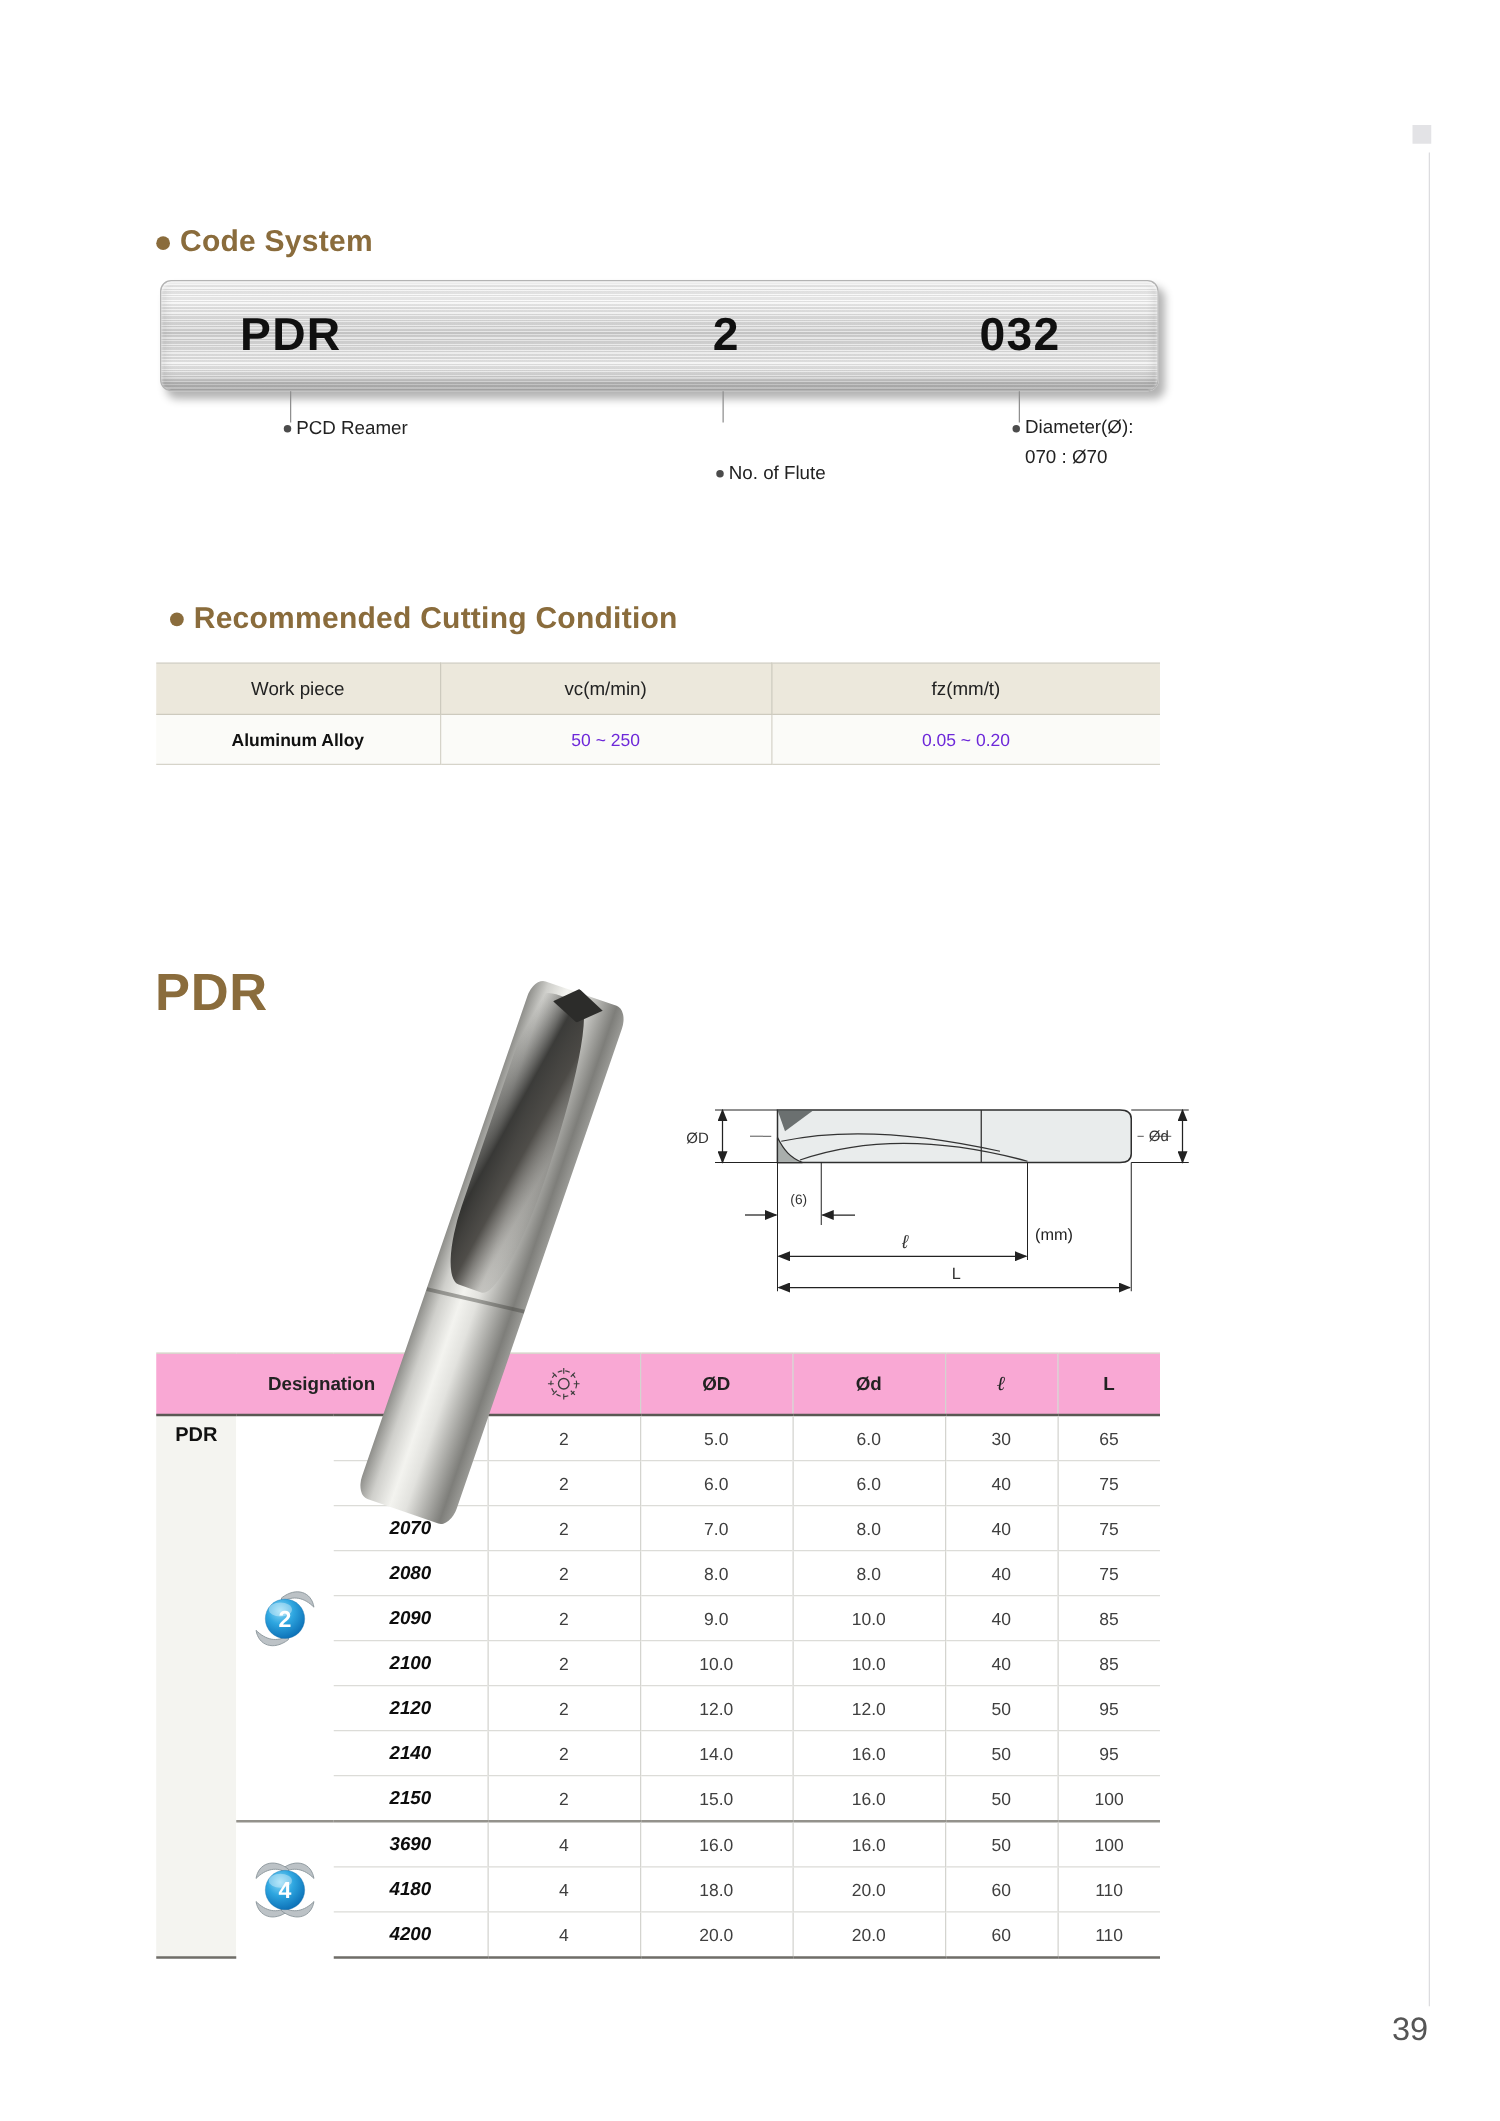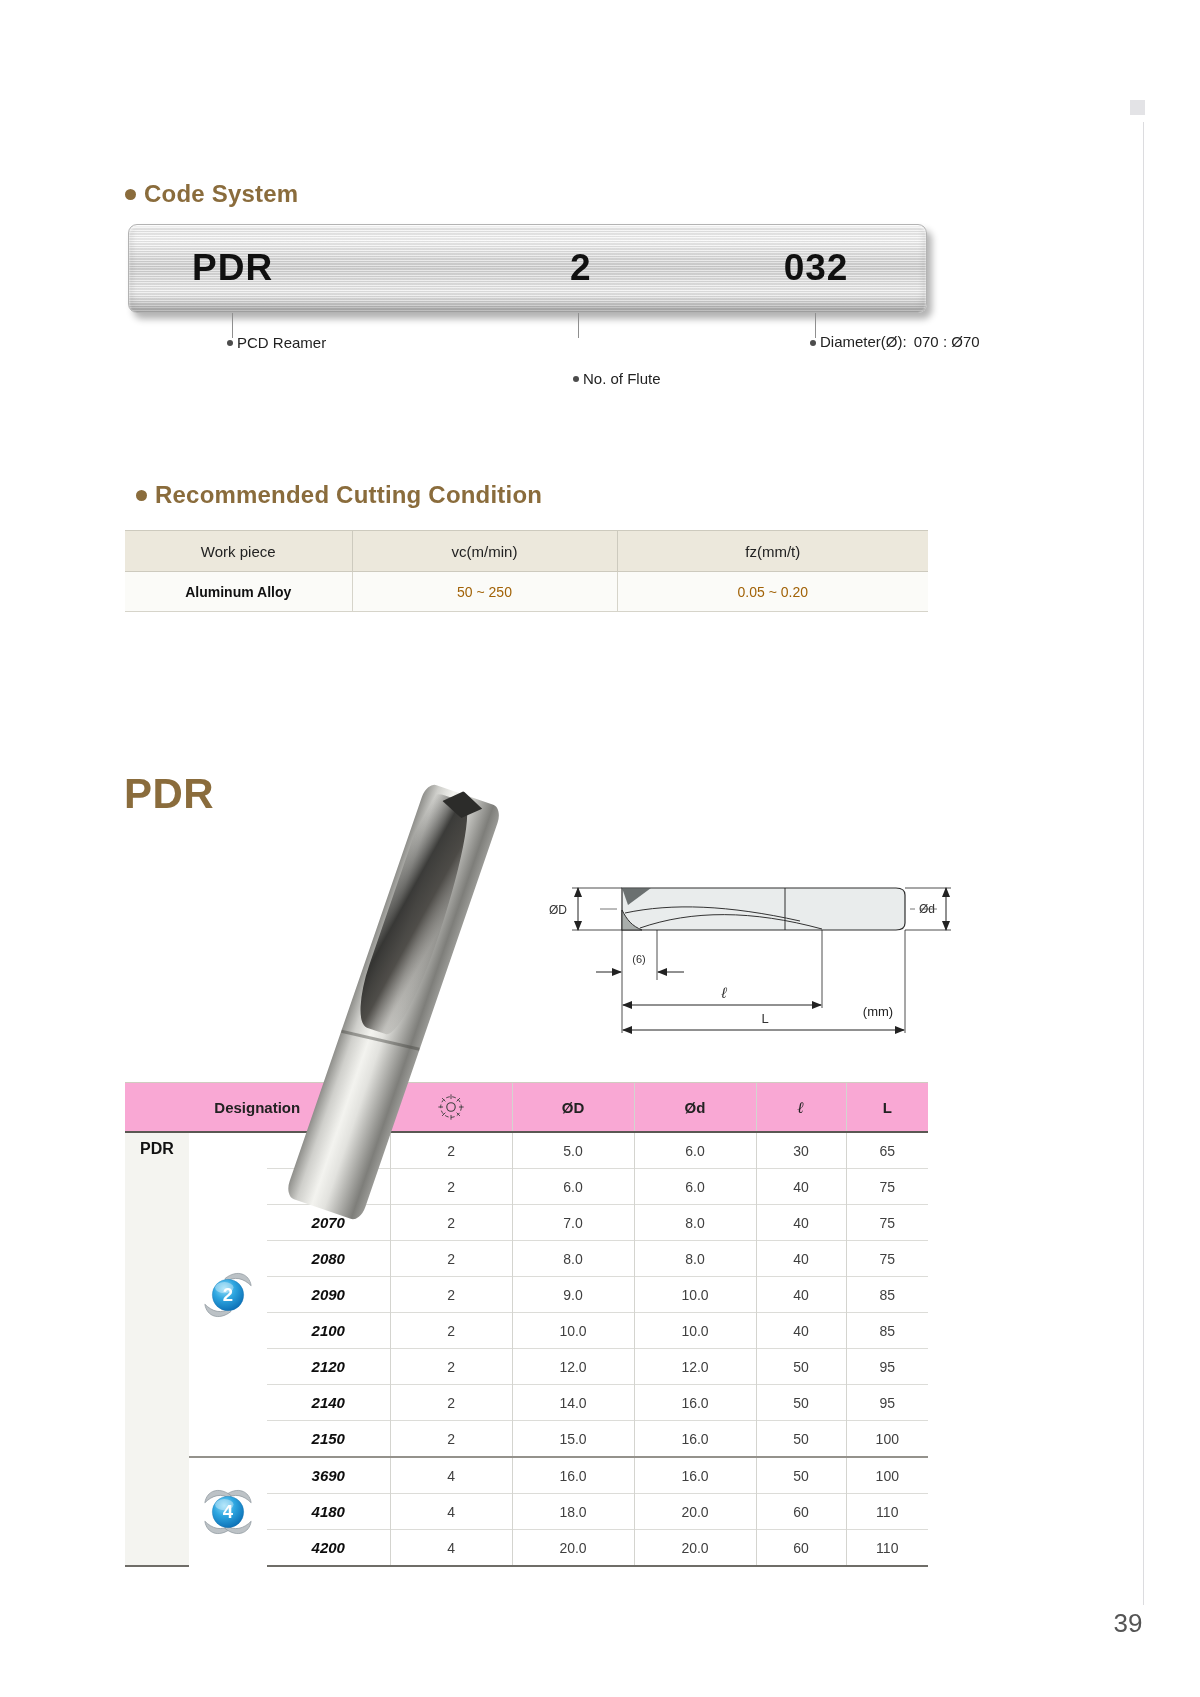--- a/index.html
+++ b/index.html
@@ -29,27 +29,27 @@
   .code-bar .code{position:absolute;top:50%;transform:translate(-50%,-52%);
     font-size:37px;font-weight:bold;color:#101010;letter-spacing:1px;white-space:nowrap;}
   .code-1{left:13%;} .code-2{left:56.7%;} .code-3{left:86.2%;}
 
   .leader{position:absolute;width:1px;height:25px;top:313px;background:#8f8f8f;}
   #leader-1{left:232px;} #leader-2{left:578px;} #leader-3{left:815px;}
 
   .callout{position:absolute;top:334px;display:flex;gap:4px;font-size:15px;color:#222;}
   .callout .dot{width:6px;height:6px;border-radius:50%;background:#4c4c4c;margin-top:6px;flex:0 0 auto;}
   #callout-1{left:227px;} #callout-2{left:573px;margin-top:36px;} #callout-3{left:810px;}
-  .callout .lines{display:flex;flex-direction:row;gap:7px;line-height:1.1;}
+  .callout .lines{display:flex;flex-direction:column;gap:7px;line-height:1.1;}
 
   
   .cut-table{position:absolute;left:125px;top:530px;width:803px;border-collapse:collapse;table-layout:fixed;}
   .cut-table th{background:#ece8dc;font-size:15px;font-weight:normal;color:#222;height:38px;
     border:1px solid #cdcabe;text-align:center;}
-  .cut-table td{background:#fbfbf8;font-size:14px;color:#a16207;height:37px;
+  .cut-table td{background:#fbfbf8;font-size:14px;color:#6d28d9;height:37px;
     border:1px solid #d6d4ca;text-align:center;}
   .cut-table th:first-child,.cut-table td:first-child{border-left:none;}
   .cut-table th:last-child,.cut-table td:last-child{border-right:none;}
   .cut-table td.wp{font-weight:bold;color:#111;}
 
   
   .product-title{position:absolute;left:124px;top:770px;font-size:42px;font-weight:bold;color:#8a6c3c;letter-spacing:.5px;}
 
   
   .tool-wrap{position:absolute;left:288px;top:772px;width:80px;height:438px;
@@ -60,21 +60,21 @@
     background:linear-gradient(100deg,rgba(25,25,23,0) 8%,rgba(35,35,33,.88) 34%,rgba(66,64,60,.92) 56%,rgba(120,118,114,.35) 78%,rgba(0,0,0,0) 92%);
     border-radius:45% 55% 50% 50% / 8% 92% 62% 38%;}
   .tool-tip{position:absolute;top:-3px;left:26%;width:50%;height:26px;background:#2c2c2a;
     clip-path:polygon(0 62%,42% 0,100% 40%,58% 100%);}
   .tool-joint{position:absolute;left:0;top:59%;width:100%;height:3px;background:rgba(70,70,66,.45);transform:rotate(-6deg);}
 
   
   .drawing{position:absolute;left:500px;top:812px;z-index:1;}
   .drawing text{font-family:"Liberation Sans",sans-serif;fill:#333;}
 
-  .unit-note{position:absolute;left:828px;top:980px;width:100px;text-align:center;font-size:13px;color:#222;margin-top:24px;}
+  .unit-note{position:absolute;left:828px;top:980px;width:100px;text-align:left;font-size:13px;color:#222;}
 
   
   .dim-table{position:absolute;left:125px;top:1082px;width:803px;border-collapse:collapse;table-layout:fixed;z-index:2;}
   .dim-table th{background:#f9a8d4;height:46px;font-size:15px;font-weight:bold;color:#222;
     text-align:center;border-top:1px solid #cfccc0;border-bottom:2px solid #5a5853;}
   .dim-table td{height:33px;font-size:14px;color:#3f3f3f;text-align:center;background:#fff;}
   .dim-table .vline{border-left:1px solid #d4d4cf;}
   .dim-table tbody tr + tr td{border-top:1px solid #dcdcd8;}
   .dim-table tbody tr.group-start td{border-top:2px solid #94928c;}
   .dim-table tbody tr:last-child td{border-bottom:2px solid #6f6d68;}

